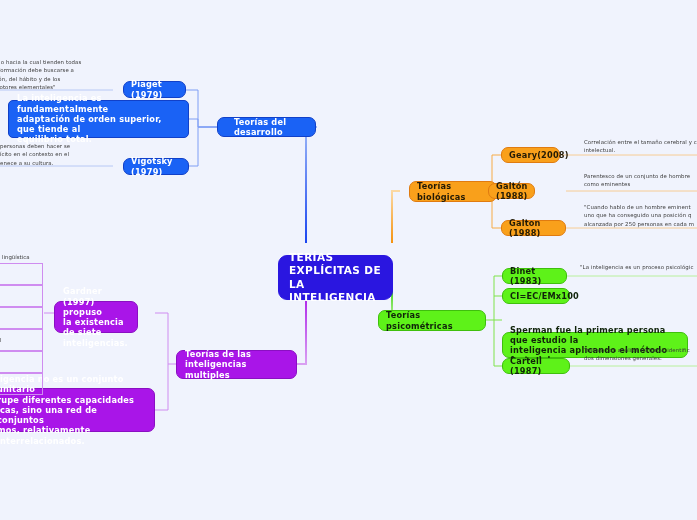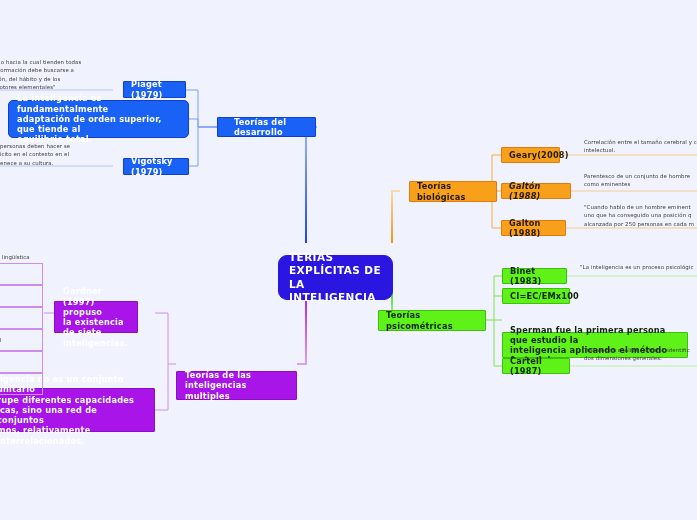--- a/index.html
+++ b/index.html
@@ -9,21 +9,21 @@
     font-family:"DejaVu Sans","Liberation Sans",sans-serif;
     overflow:hidden;
     position:relative;
   }
   #canvas{position:absolute;inset:0;overflow:hidden;}
   svg#wires{position:absolute;left:0;top:0;width:697px;height:520px;pointer-events:none;}
 
   .node{
     position:absolute;
     box-sizing:border-box;
-    border-radius:1px;
+    border-radius:7px;
     font-weight:bold;
     line-height:1.25;
     display:flex;
     align-items:center;
     white-space:pre-line;
   }
   
   .n-central{
     background:#2a16e0;
     color:#ffffff;
@@ -198,21 +198,21 @@
 sensomotores elementales"</div>
 
   <div class="note" style="left:-22px;top:142px;width:140px;">que las personas deben hacer se
 tra implícito en el contexto en el
 en, pertenece a su cultura.</div>
 
   <div class="node n-orange" style="left:392px;top:181px;width:88px;height:21px;margin-left:17px;">Teorías biológicas</div>
 
   <div class="node n-orange" style="left:501px;top:147px;width:59px;height:16px;">Geary(2008)</div>
 
-  <div class="node n-orange" style="left:501px;top:183px;width:70px;height:16px;font-style:italic;">Galtón (1988)</div>
+  <div class="node n-orange" style="left:488px;top:183px;width:47px;height:16px;">Galtón (1988)</div>
 
   <div class="node n-orange" style="left:501px;top:220px;width:65px;height:16px;">Galton (1988)</div>
 
   <div class="note" style="left:584px;top:138px;width:130px;">Correlación entre el tamaño cerebral y c
 intelectual.</div>
 
   <div class="note" style="left:584px;top:172px;width:130px;">Parentesco de un conjunto de hombre
 como eminentes</div>
 
   <div class="note" style="left:584px;top:203px;width:130px;">"Cuando hablo de un hombre eminent
@@ -228,21 +228,21 @@
   <div class="node n-green" style="left:502px;top:308px;width:186px;height:26px;margin-top:24px;">Sperman fue la primera persona que estudio la
 inteligencia aplicando el método factorial.</div>
 
   <div class="node n-green" style="left:502px;top:358px;width:68px;height:16px;">Cartell (1987)</div>
 
   <div class="note" style="left:580px;top:263px;width:130px;">"La inteligencia es un proceso psicológic</div>
 
   <div class="note" style="left:584px;top:346px;width:130px;">Trabajo con análisis factorial, identific
 dos dimensiones generales:</div>
 
-  <div class="node n-purple" style="left:176px;top:350px;width:121px;height:29px;margin-top:21px;">Teorías de las inteligencias
+  <div class="node n-purple" style="left:176px;top:350px;width:121px;height:29px;">Teorías de las inteligencias
 multiples</div>
 
   <div class="node n-purple" style="left:54px;top:301px;width:84px;height:32px;">Gardner (1997) propuso
 la existencia de siete
 inteligencias.</div>
 
   <div class="node n-purple" style="left:-12px;top:388px;width:167px;height:44px;">ligencia no es un conjunto unitario
 rupe diferentes capacidades
 icas, sino una red de conjuntos
 mos, relativamente interrelacionados.</div>

